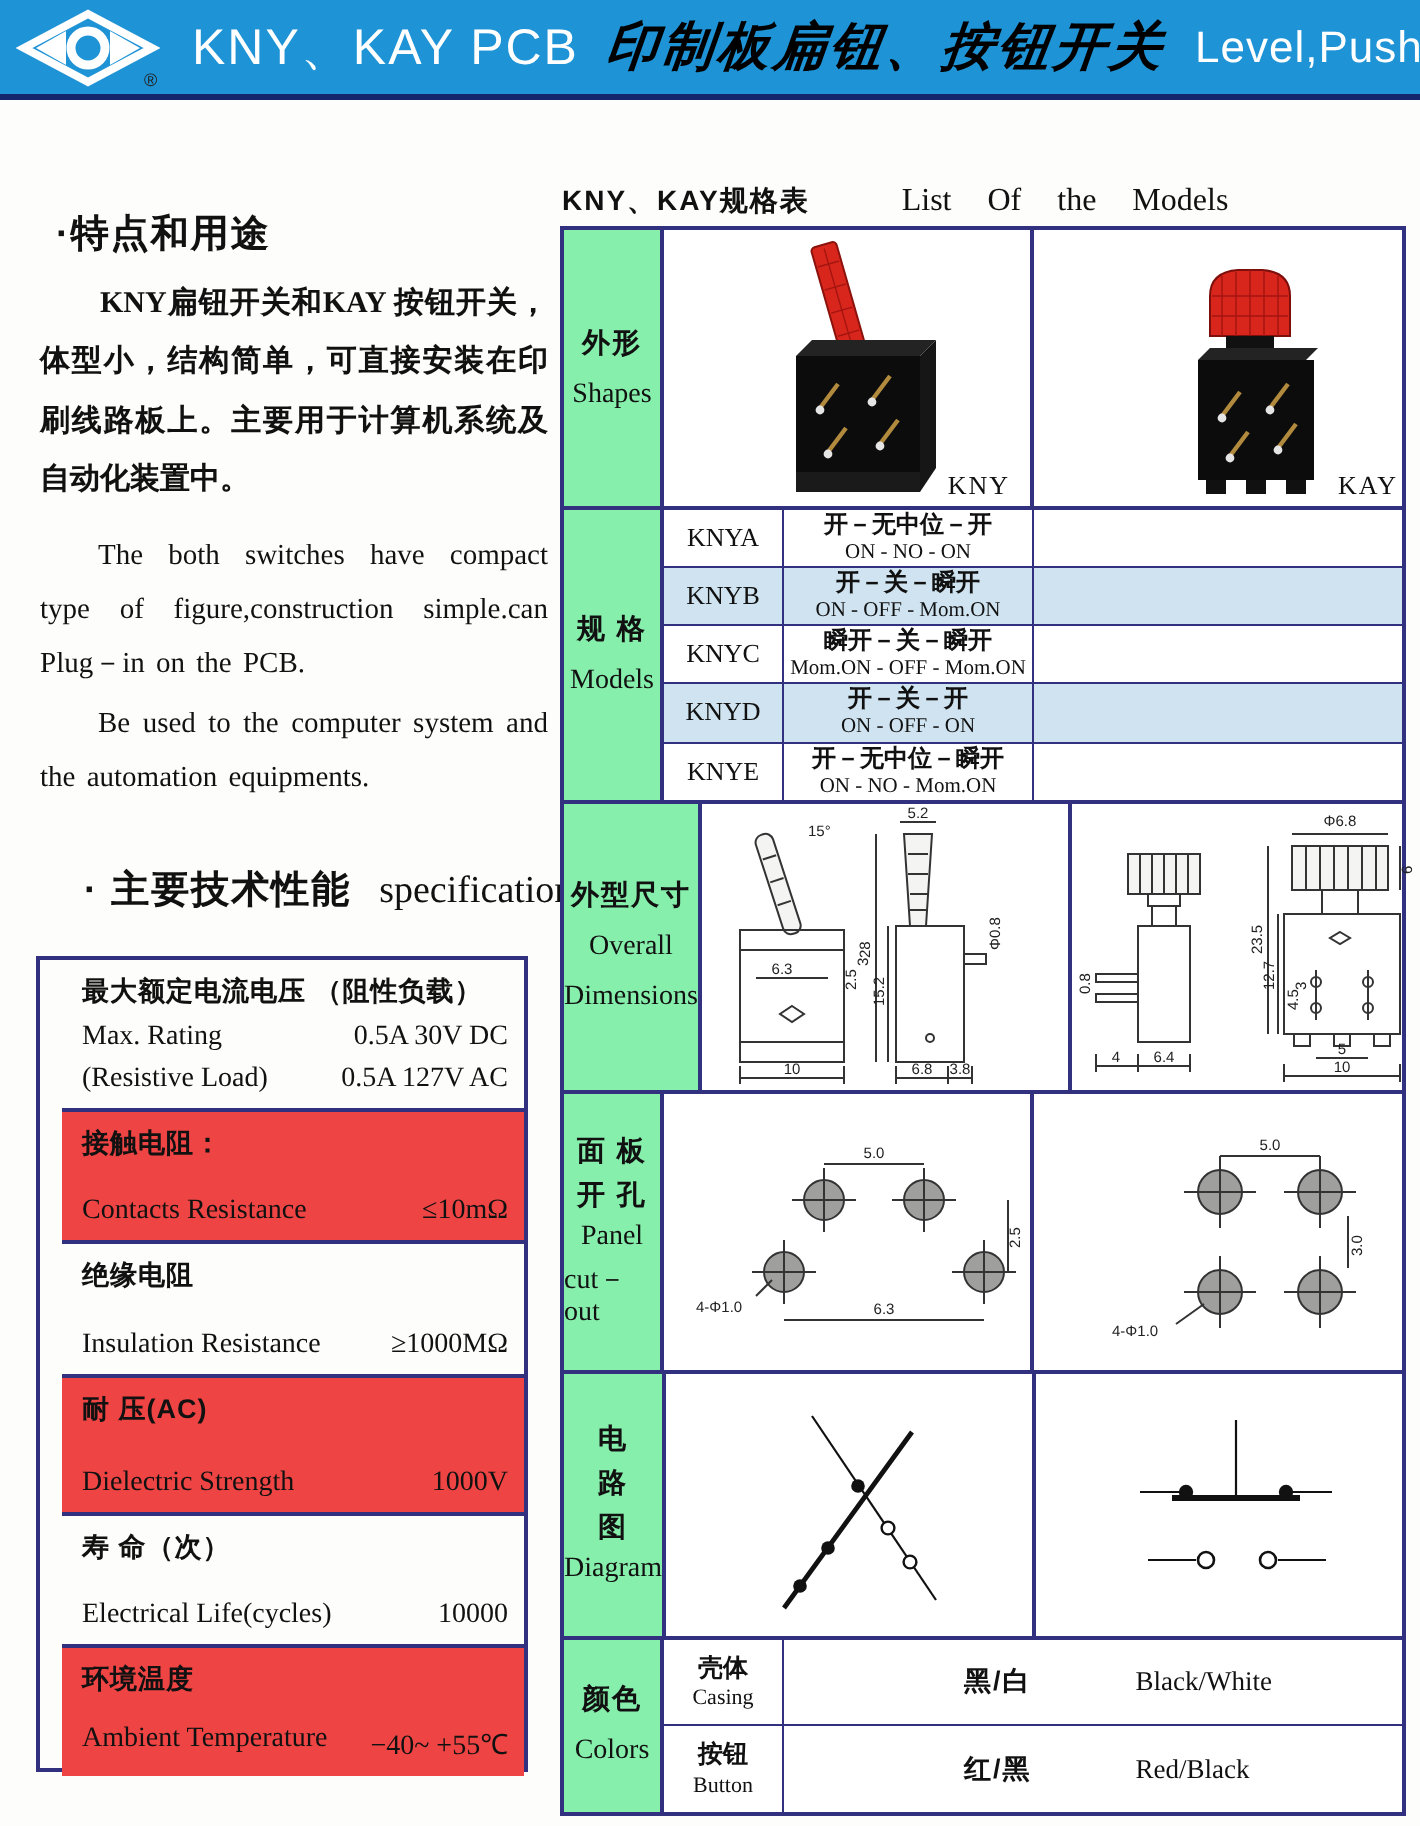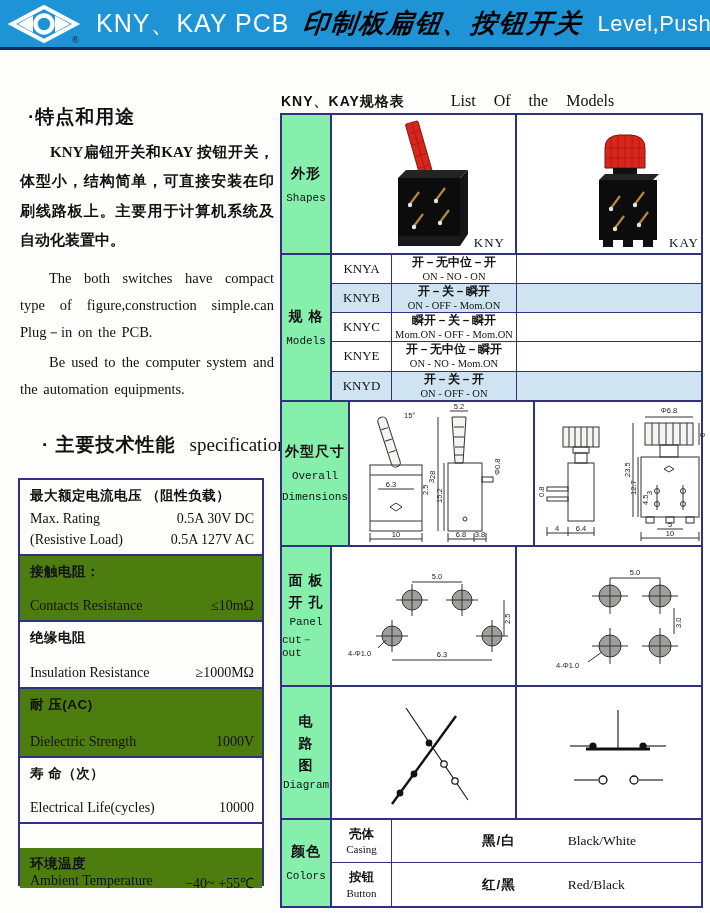--- a/index.html
+++ b/index.html
@@ -16,40 +16,40 @@
   
   .feat{position:absolute;left:20px;top:104px;width:254px;}
   .sec-head{font-size:19px;font-weight:bold;letter-spacing:1px;margin:0 0 8px 8px;}
   .para-cn{font-family:"Liberation Serif",serif;font-size:15px;line-height:1.95;text-indent:2em;
            font-weight:600;margin:0;text-align:justify;}
   .para-en{font-family:"Liberation Serif",serif;font-size:14.5px;line-height:1.85;text-indent:2em;
            margin:10px 0 0 0;text-align:justify;word-spacing:2px;}
   .spec-head{position:absolute;left:20px;top:432px;font-size:19px;font-weight:bold;letter-spacing:1px;margin-left:22px;}
   .spec-head .en{font-family:"Liberation Serif",serif;font-weight:normal;font-size:19px;margin-left:14px;letter-spacing:0;}
   .spec-table{position:absolute;left:18px;top:478px;width:246px;height:408px;
-              border:2px solid #31317f;display:grid;grid-template-rows:76px 66px 67px 69px 66px 64px;box-sizing:border-box;}
+              border:2px solid #31317f;display:grid;grid-template-rows:76px 66px 67px 69px 66px 64px;box-sizing:border-box;padding-left:11px;}
   .spec-row{border-bottom:2px solid #31317f;padding:7px 8px 6px 10px;box-sizing:border-box;
             display:flex;flex-direction:column;justify-content:space-between;}
-  .spec-row:last-child{border-bottom:none;margin-top:24px;}
-  .spec-row.blue{background:#4d7c0f;}
+  .spec-row:last-child{border-bottom:none;}
+  .spec-row.blue{background:#ef4444;}
   .spec-cn{font-size:13.5px;font-weight:bold;letter-spacing:.5px;}
   .spec-line{display:flex;justify-content:space-between;font-family:"Liberation Serif",serif;font-size:14px;}
   .spec-val{font-family:"Liberation Serif",serif;}
   
   .rt-head{position:absolute;left:281px;top:92px;width:422px;display:flex;align-items:baseline;}
   .rt-head .cn{font-size:14px;font-weight:bold;letter-spacing:1px;}
   .rt-head .en{font-family:"Liberation Serif",serif;font-size:16px;margin-left:46px;word-spacing:14px;}
   .mtable{position:absolute;left:280px;top:113px;width:423px;height:795px;border:2px solid #31317f;
           box-sizing:border-box;display:flex;flex-direction:column;background:#fff;}
   .mrow{display:flex;border-bottom:2px solid #31317f;box-sizing:border-box;}
   .mrow:last-child{border-bottom:none;}
   .lblcell{flex:0 0 50px;background:#86efac;border-right:2px solid #31317f;box-sizing:border-box;
            display:flex;flex-direction:column;align-items:center;justify-content:center;gap:9px;text-align:left;}
   .lblcell .cn{font-size:14px;font-weight:bold;letter-spacing:1px;writing-mode:horizontal-tb;}
-  .lblcell .en{font-family:Liberation Mono, monospace;font-size:11px;}
+  .lblcell .en{font-family:Liberation Serif, serif;font-size:14px;}
   .cell{box-sizing:border-box;border-right:2px solid #31317f;position:relative;}
   .cell:last-child{border-right:none;}
   .shape-cell{flex:0 0 185px;display:flex;align-items:center;justify-content:center;}
   .shape-cell.kay{flex:1 1 auto;padding-left:12px;}
   .cap-txt{position:absolute;right:10px;bottom:2px;font-family:"Liberation Serif",serif;font-size:13px;letter-spacing:1px;}
   .modelrows{flex:1 1 auto;display:flex;flex-direction:column;}
   .model-line{display:flex;flex:1 1 auto;border-bottom:1.5px solid #31317f;box-sizing:border-box;}
   .model-line:last-child{border-bottom:none;}
   .model-line.blue{background:#cfe4f0;}
   .mname{flex:0 0 60px;border-right:1.5px solid #31317f;display:flex;align-items:center;justify-content:center;
@@ -253,33 +253,33 @@
           <div class="mempty"></div>
         </div>
         <div class="model-line">
           <div class="mname">KNYC</div>
           <div class="mdesc">
               <span class="cn">瞬开－关－瞬开</span>
               <span class="en">Mom.ON - OFF - Mom.ON</span>
             </div>
           <div class="mempty"></div>
         </div>
+        <div class="model-line blue">
+          <div class="mname">KNYD</div>
+          <div class="mdesc">
+              <span class="cn">开－关－开</span>
+              <span class="en">ON - OFF - ON</span>
+            </div>
+          <div class="mempty"></div>
+        </div>
         <div class="model-line">
           <div class="mname">KNYE</div>
           <div class="mdesc">
               <span class="cn">开－无中位－瞬开</span>
               <span class="en">ON - NO - Mom.ON</span>
-            </div>
-          <div class="mempty"></div>
-        </div>
-        <div class="model-line blue">
-          <div class="mname">KNYD</div>
-          <div class="mdesc">
-              <span class="cn">开－关－开</span>
-              <span class="en">ON - OFF - ON</span>
             </div>
           <div class="mempty"></div>
         </div>
       </div>
     </div>
 
     <div class="mrow" style="flex:0 0 145px;">
       <div class="lblcell">
         <span class="cn">外型尺寸</span>
         <span class="en">Overall</span>

